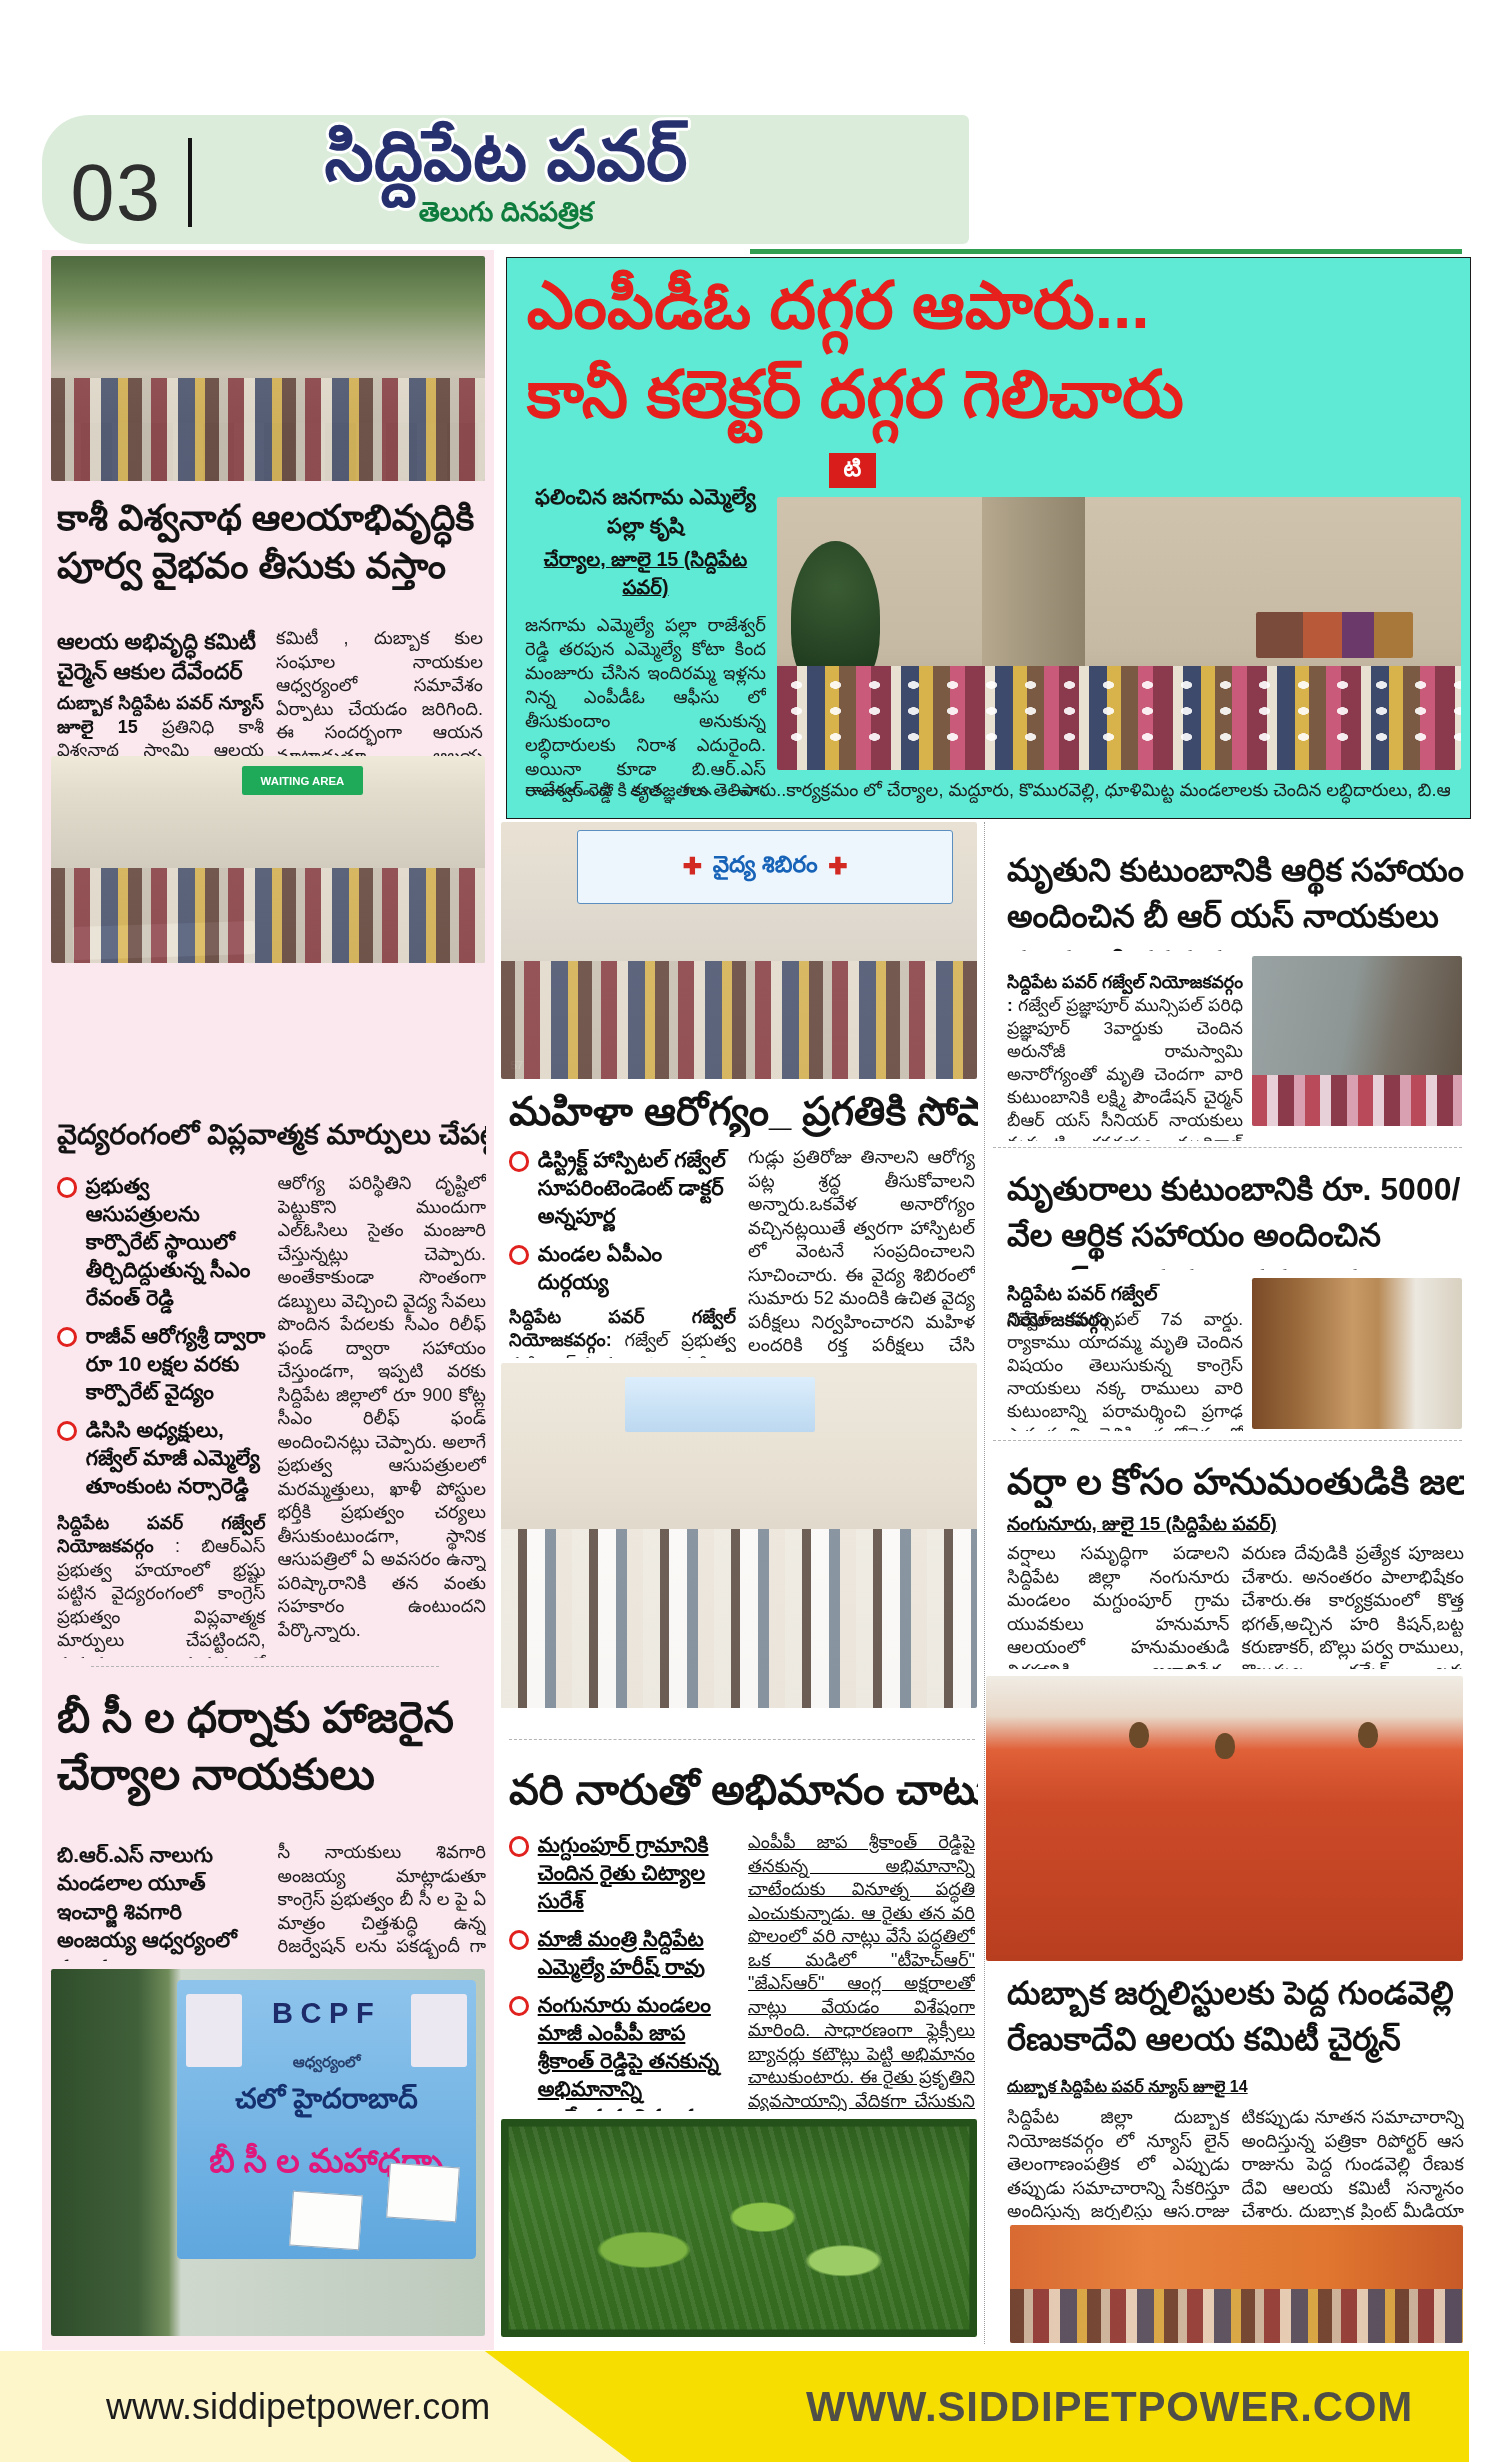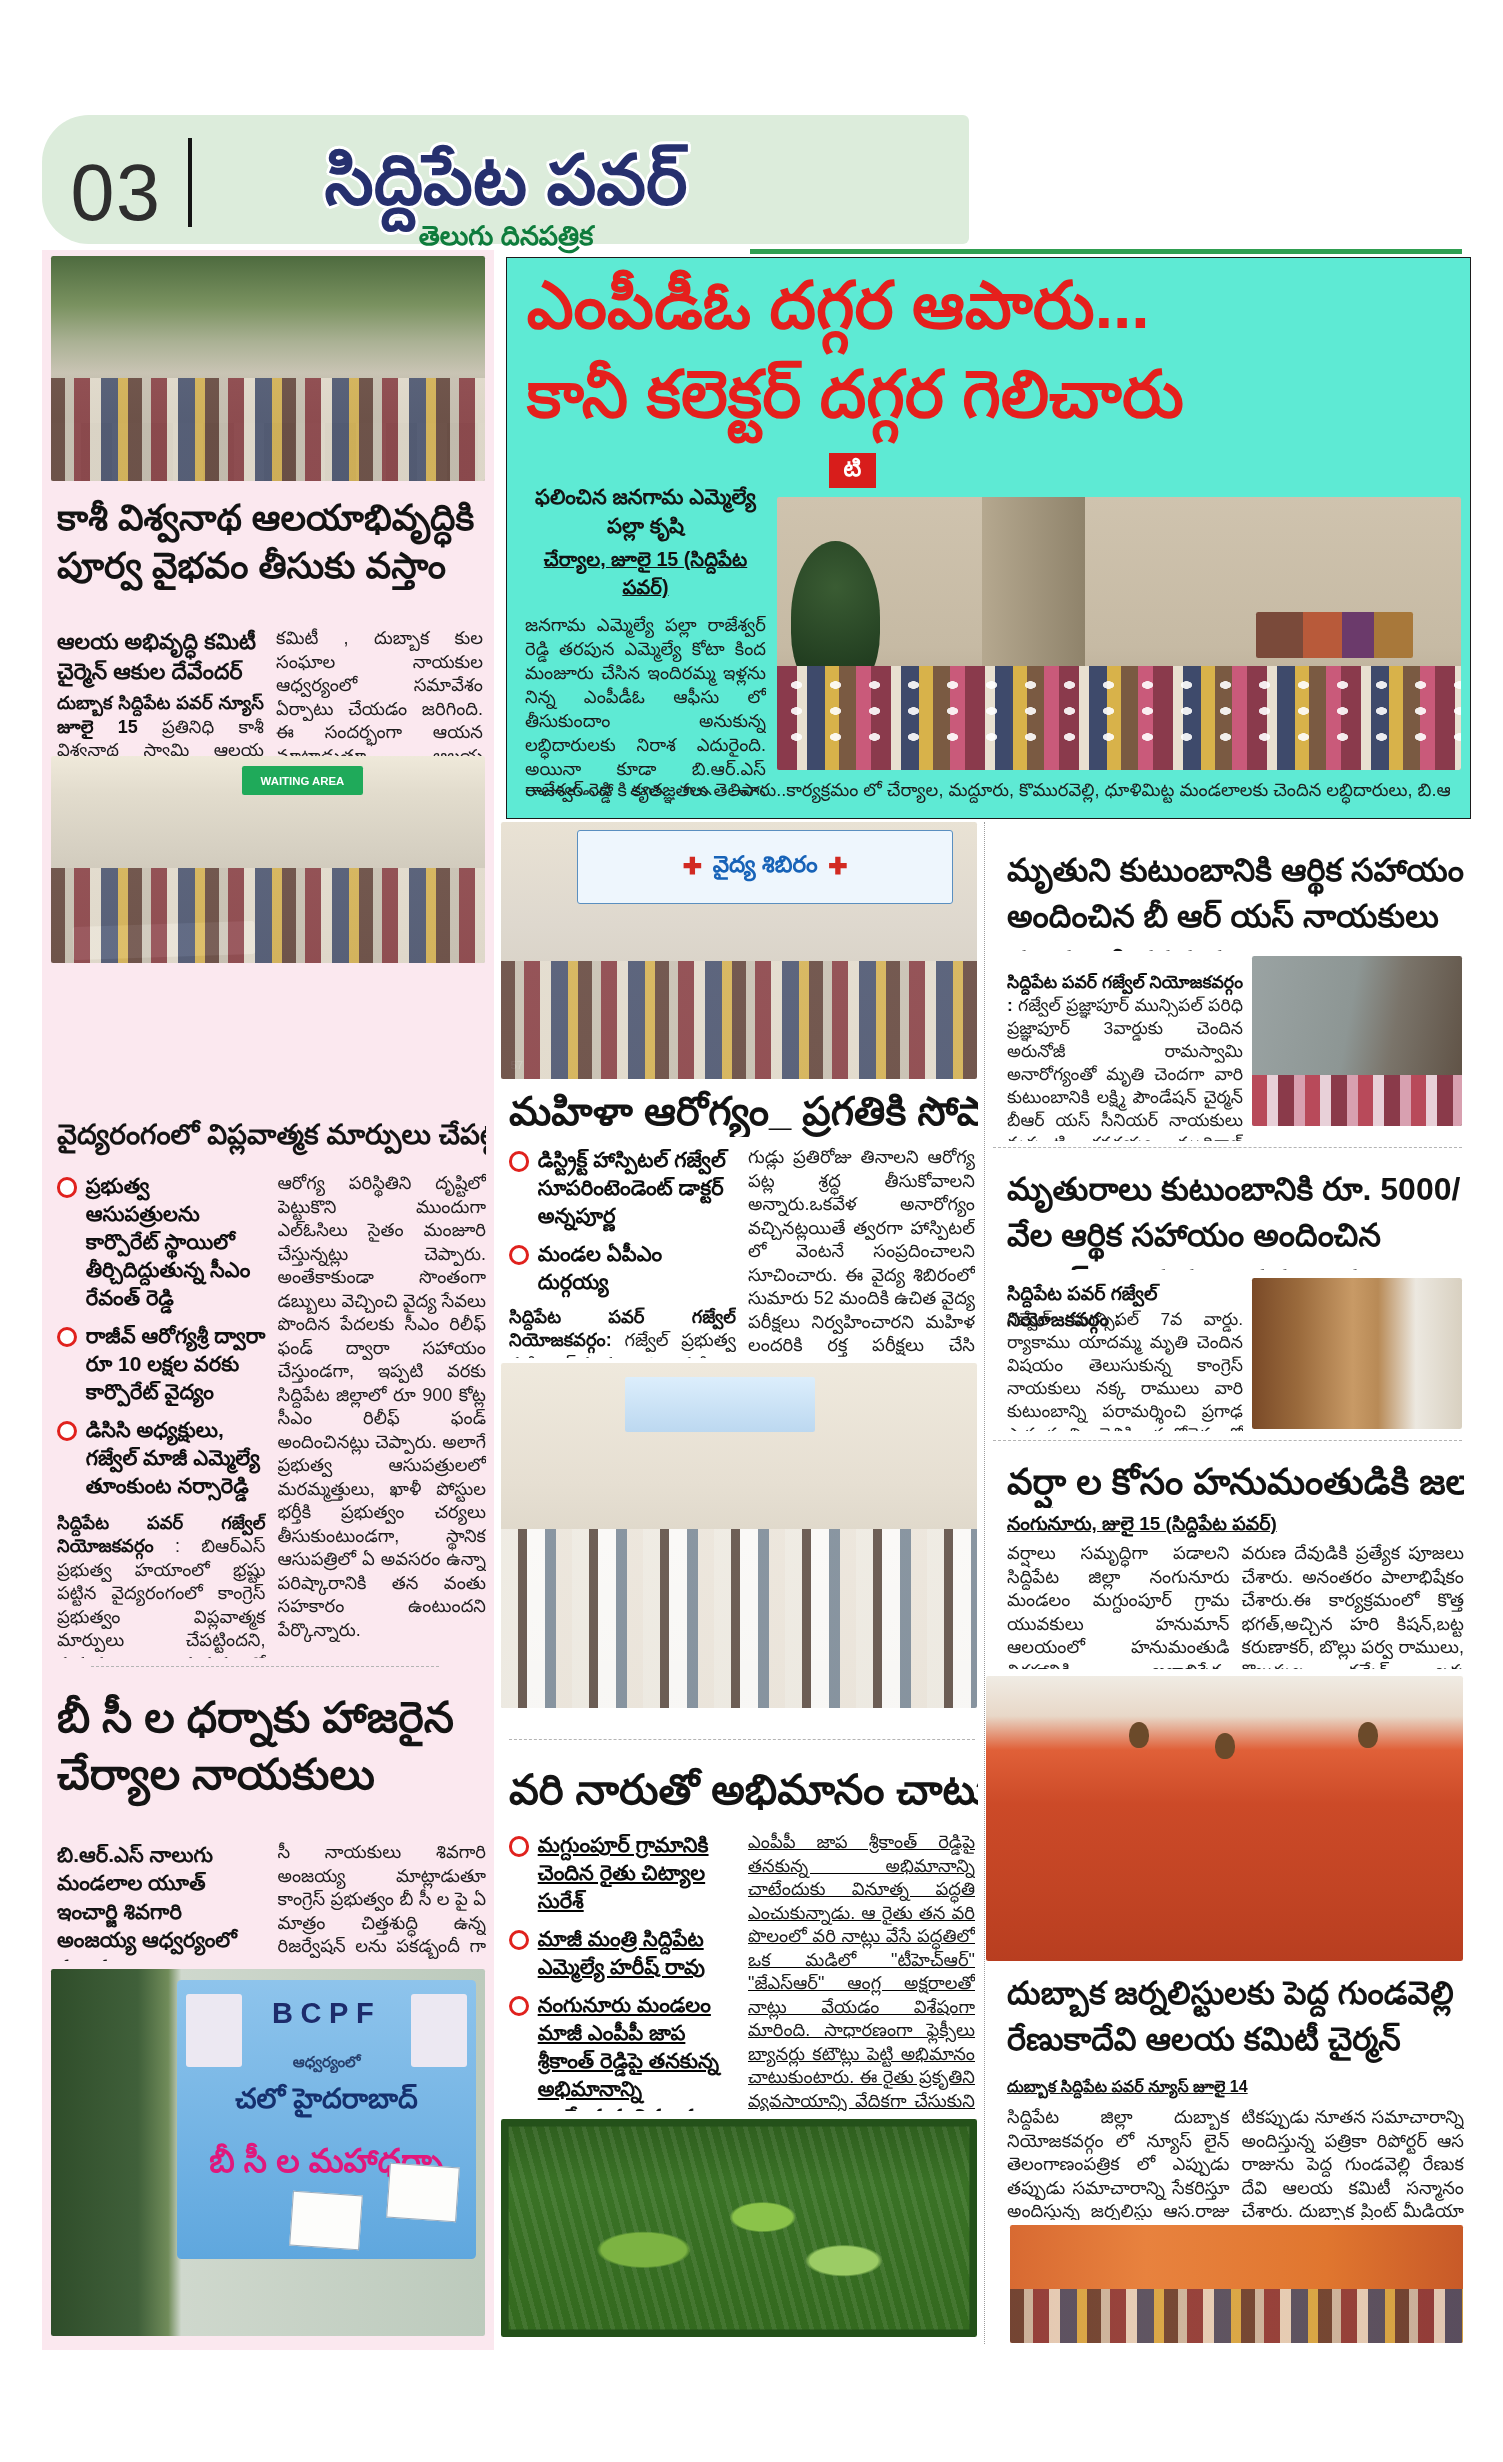--- a/index.html
+++ b/index.html
@@ -3,21 +3,21 @@
 <meta charset="utf-8">
 <style>
   html,body{margin:0;padding:0;background:#ffffff;}
   body{font-family:"Liberation Sans", sans-serif;}
   .page{position:relative;width:1503px;height:2462px;background:#ffffff;overflow:hidden;}
   .abs{position:absolute;}
   
   .hdr-pill{position:absolute;left:42px;top:115px;width:927px;height:129px;background:#dcecdb;border-radius:47px 6px 6px 47px;}
   .pagenum{position:absolute;left:59px;top:127px;width:114px;text-align:center;font-size:79px;font-weight:300;color:#2e2e2e;letter-spacing:1.5px;margin-top:20px;}
   .pnbar{position:absolute;left:188px;top:138px;width:3.8px;height:89px;background:#141414;}
-  .masthead{position:absolute;left:203px;top:118px;width:606px;text-align:center;margin-top:24px;}
+  .masthead{position:absolute;left:203px;top:118px;width:606px;text-align:center;}
   .masthead .mh{font-size:70px;font-weight:bold;color:#26306e;line-height:1.1;
      text-shadow:2.3px 2.3px 0 #fff,-2.3px -2.3px 0 #fff,2.3px -2.3px 0 #fff,-2.3px 2.3px 0 #fff,0 3px 0 #fff,0 -3px 0 #fff,3px 0 0 #fff,-3px 0 0 #fff;}
   .masthead .mhs{font-size:27px;font-weight:bold;color:#0e7c3c;margin-top:1.5px;}
   .datebox{position:absolute;left:973px;top:110px;width:489px;height:135px;background:#2f9e51;border-radius:0 0 56px 0;color:#fff;text-align:center;}
   .datebox .d1{font-size:39px;font-weight:400;margin-top:29px;letter-spacing:1.5px;}
   .datebox .d2{font-size:26px;font-weight:bold;margin-top:4.5px;}
   .grule{position:absolute;left:750px;top:249px;width:712px;height:4.5px;background:#2f9e51;}
   
   .hl{font-weight:bold;color:#141414;}
   .body-t{font-size:18px;line-height:23.5px;text-align:justify;color:#1c1c1c;}
@@ -296,15 +296,20 @@
   <div class="abs tcols" style="left:1007px;top:2106px;width:457px;height:114px;">
     <div class="tcol">
         <p class="body-t" style="margin:0;">సిద్దిపేట జిల్లా దుబ్బాక నియోజకవర్గం లో న్యూస్ లైన్ తెలంగాణంపత్రిక లో ఎప్పుడు తప్పుడు సమాచారాన్ని సేకరిస్తూ అందిస్తున్న జర్నలిస్టు ఆస.రాజు రేణుకా దేవి ఆలయ కమిటీ సభ్యులు సన్మానించారు దుబ్బాక నియోజకవర్గం లో నిరంతరం ఎప్ప</p>
       </div>
     <div class="tcol">
         <p class="body-t" style="margin:0;">టికప్పుడు నూతన సమాచారాన్ని అందిస్తున్న పత్రికా రిపోర్టర్ ఆస రాజును పెద్ద గుండవెల్లి రేణుక దేవి ఆలయ కమిటీ సన్మానం చేశారు. దుబ్బాక ప్రింట్ మీడియా రిపోర్టర్ ఆసరాజును ఆలయ కమిటీ ఆధ్వర్యంలో సన్మానం చేయడం జరిగింది.</p>
       </div>
   </div>
   <div class="photo ph-felic crowd" style="left:1010px;top:2225px;width:453px;height:118px;"></div>
 
+  <div class="footer">
+    <div class="yellow"></div>
+    <div class="furl-l">www.siddipetpower.com</div>
+    <div class="furl-r">WWW.SIDDIPETPOWER.COM</div>
+  </div>
 
 </div>
 
 
 </body></html>

